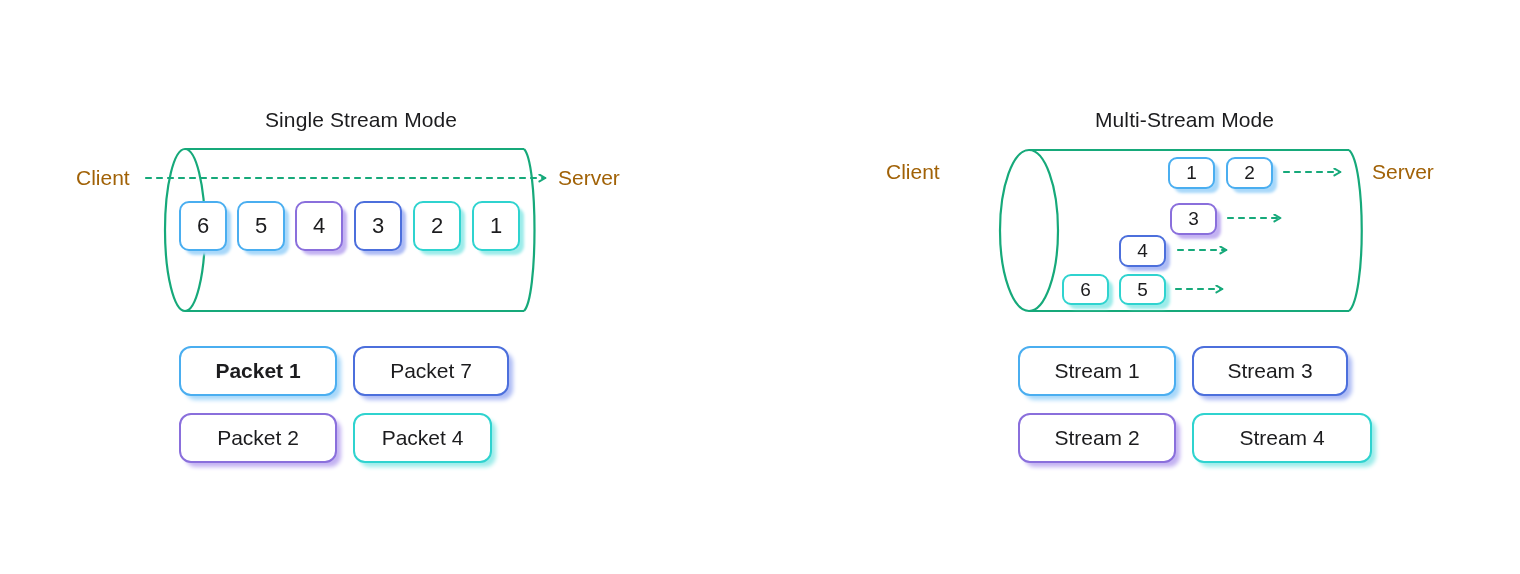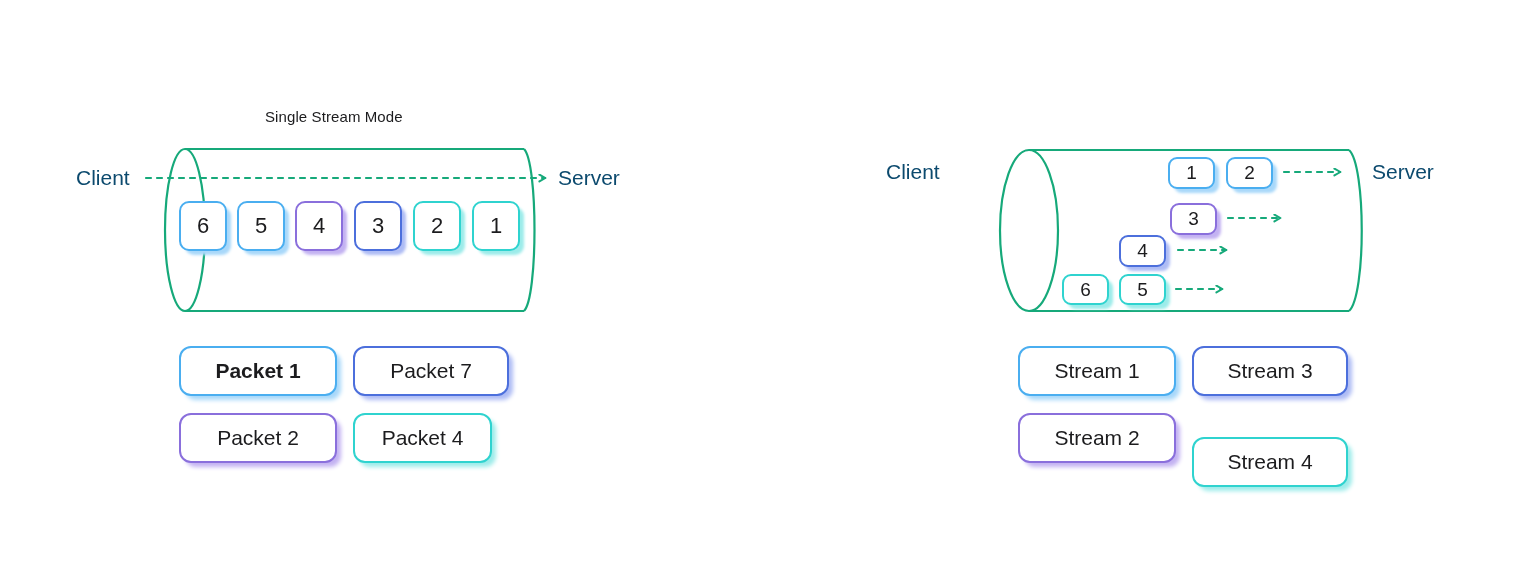--- a/index.html
+++ b/index.html
@@ -22,29 +22,29 @@
   svg.layer {
     position: absolute;
     top: 0;
     left: 0;
     width: 1520px;
     height: 574px;
     pointer-events: none;
   }
   .panel-title {
     position: absolute;
-    font-size: 15px;
+    font-size: 21px;
     color: #1c1c1e;
     letter-spacing: 0.1px;
     white-space: nowrap;
   }
   .endpoint-label {
     position: absolute;
     font-size: 21px;
-    color: #0c4a6e;
+    color: #a16207;
     white-space: nowrap;
   }
   
   .chip {
     position: absolute;
     box-sizing: border-box;
     background: #ffffff;
     border-style: solid;
     border-width: 2px;
     display: flex;
@@ -128,33 +128,34 @@
   <div class="chip" style="left: 295px; top: 201px; width: 48px; height: 50px; border-color: rgb(138, 111, 220); box-shadow: rgb(195, 178, 242) 5px 5px 3px -1px;">4</div>
   <div class="chip" style="left: 354px; top: 201px; width: 48px; height: 50px; border-color: rgb(76, 111, 220); box-shadow: rgb(174, 188, 245) 5px 5px 3px -1px;">3</div>
   <div class="chip" style="left: 413px; top: 201px; width: 48px; height: 50px; border-color: rgb(47, 211, 207); box-shadow: rgb(156, 236, 234) 5px 5px 3px -1px;">2</div>
   <div class="chip" style="left: 472px; top: 201px; width: 48px; height: 50px; border-color: rgb(47, 211, 207); box-shadow: rgb(156, 236, 234) 5px 5px 3px -1px;">1</div>
 
   <div class="pill" style="left: 179px; top: 346px; width: 158px; height: 50px; border-color: rgb(74, 174, 240); box-shadow: rgb(168, 216, 250) 5px 5px 4px -1px; font-weight: bold;">Packet 1</div>
   <div class="pill" style="left: 353px; top: 346px; width: 156px; height: 50px; border-color: rgb(76, 111, 220); box-shadow: rgb(174, 188, 245) 5px 5px 4px -1px;">Packet 7</div>
   <div class="pill" style="left: 179px; top: 413px; width: 158px; height: 50px; border-color: rgb(138, 111, 220); box-shadow: rgb(195, 178, 242) 5px 5px 4px -1px;">Packet 2</div>
   <div class="pill" style="left: 353px; top: 413px; width: 139px; height: 50px; border-color: rgb(47, 211, 207); box-shadow: rgb(156, 236, 234) 5px 5px 4px -1px;">Packet 4</div>
 
+  <div class="panel-title" style="left:1095px; top:108px;">Multi-Stream Mode</div>
 
   <div class="endpoint-label" style="left:886px; top:160px;">Client</div>
 
   <div class="endpoint-label" style="left:1372px; top:160px;">Server</div>
 
   <div class="chip sm" style="left: 1168px; top: 157px; width: 47px; height: 32px; border-color: rgb(74, 174, 240); box-shadow: rgb(168, 216, 250) 5px 5px 3px -1px;">1</div>
   <div class="chip sm" style="left: 1226px; top: 157px; width: 47px; height: 32px; border-color: rgb(74, 174, 240); box-shadow: rgb(168, 216, 250) 5px 5px 3px -1px;">2</div>
 
   <div class="chip sm" style="left: 1170px; top: 203px; width: 47px; height: 32px; border-color: rgb(138, 111, 220); box-shadow: rgb(195, 178, 242) 5px 5px 3px -1px;">3</div>
 
   <div class="chip sm" style="left: 1119px; top: 235px; width: 47px; height: 32px; border-color: rgb(76, 111, 220); box-shadow: rgb(174, 188, 245) 5px 5px 3px -1px;">4</div>
 
   <div class="chip sm" style="left: 1062px; top: 274px; width: 47px; height: 31px; border-color: rgb(47, 211, 207); box-shadow: rgb(156, 236, 234) 5px 5px 3px -1px;">6</div>
   <div class="chip sm" style="left: 1119px; top: 274px; width: 47px; height: 31px; border-color: rgb(47, 211, 207); box-shadow: rgb(156, 236, 234) 5px 5px 3px -1px;">5</div>
 
   <div class="pill" style="left: 1018px; top: 346px; width: 158px; height: 50px; border-color: rgb(74, 174, 240); box-shadow: rgb(168, 216, 250) 5px 5px 4px -1px;">Stream 1</div>
   <div class="pill" style="left: 1192px; top: 346px; width: 156px; height: 50px; border-color: rgb(76, 111, 220); box-shadow: rgb(174, 188, 245) 5px 5px 4px -1px;">Stream 3</div>
   <div class="pill" style="left: 1018px; top: 413px; width: 158px; height: 50px; border-color: rgb(138, 111, 220); box-shadow: rgb(195, 178, 242) 5px 5px 4px -1px;">Stream 2</div>
-  <div class="pill" style="left: 1192px; top: 413px; width: 156px; height: 50px; border-color: rgb(47, 211, 207); box-shadow: rgb(156, 236, 234) 5px 5px 4px -1px; margin-top: 24px;">Stream 4</div>
+  <div class="pill" style="left: 1192px; top: 413px; width: 180px; height: 50px; border-color: rgb(47, 211, 207); box-shadow: rgb(156, 236, 234) 5px 5px 4px -1px;">Stream 4</div>
 
 </div>
 
 </body></html>

